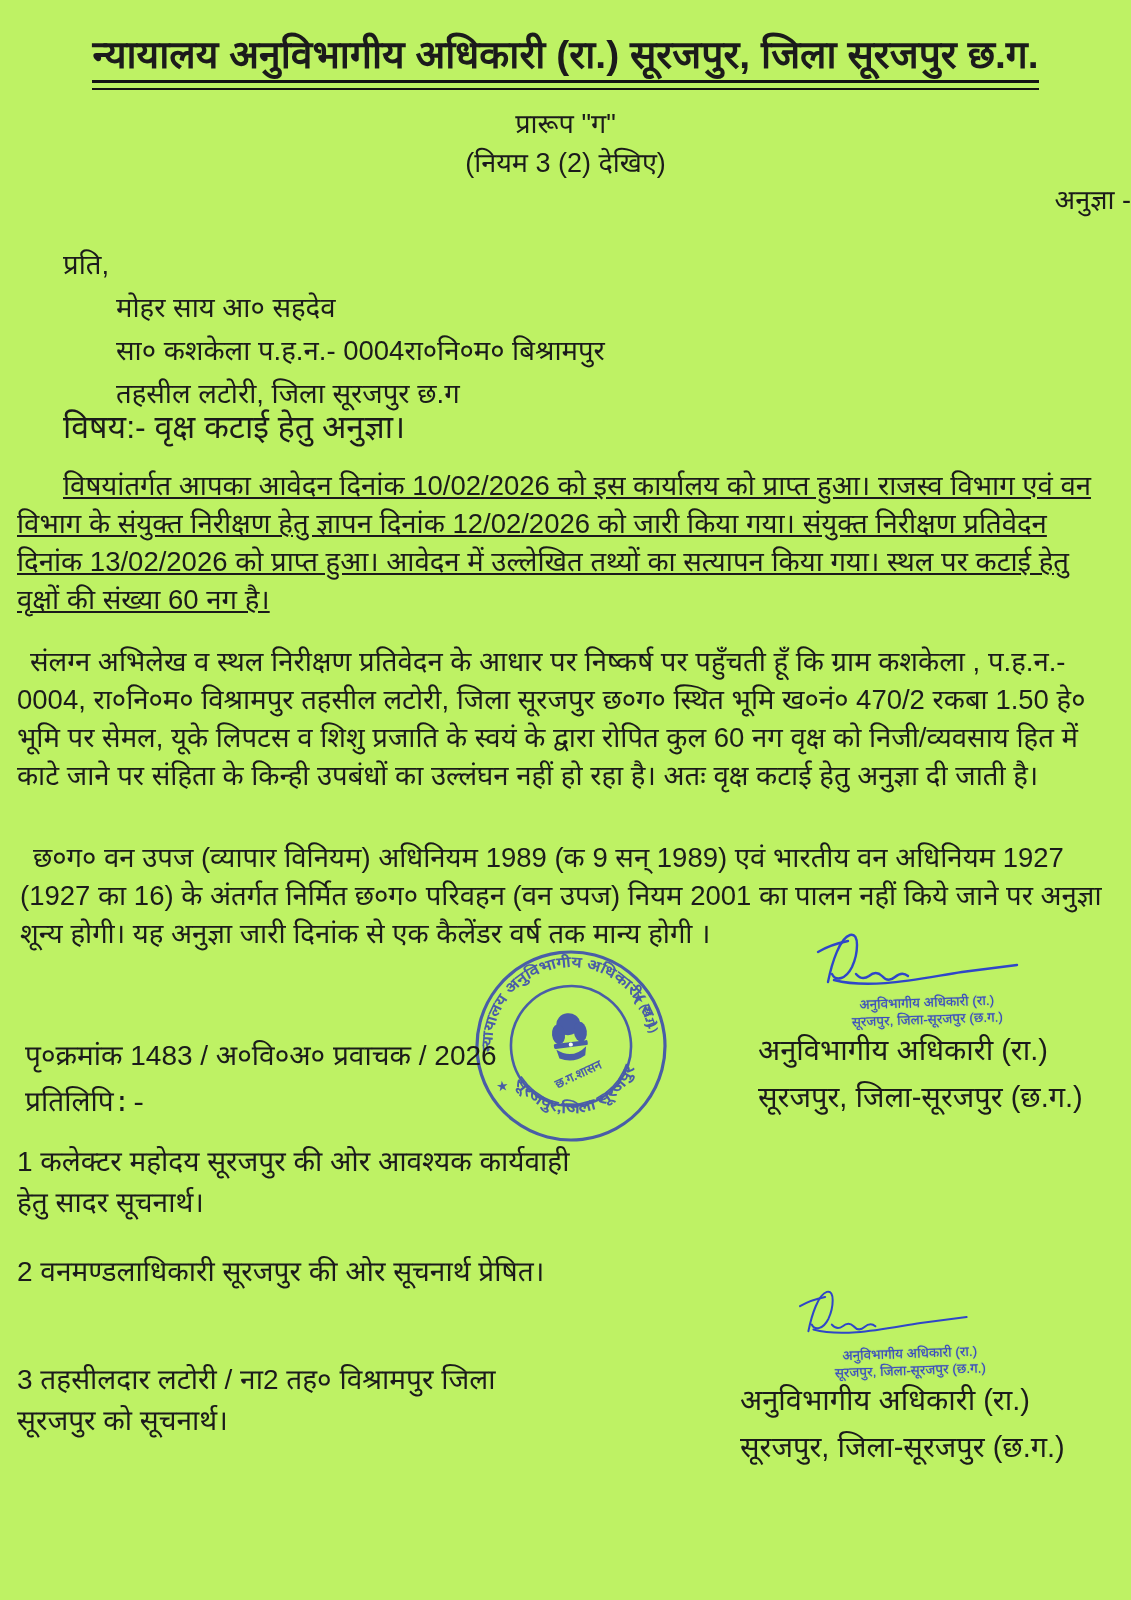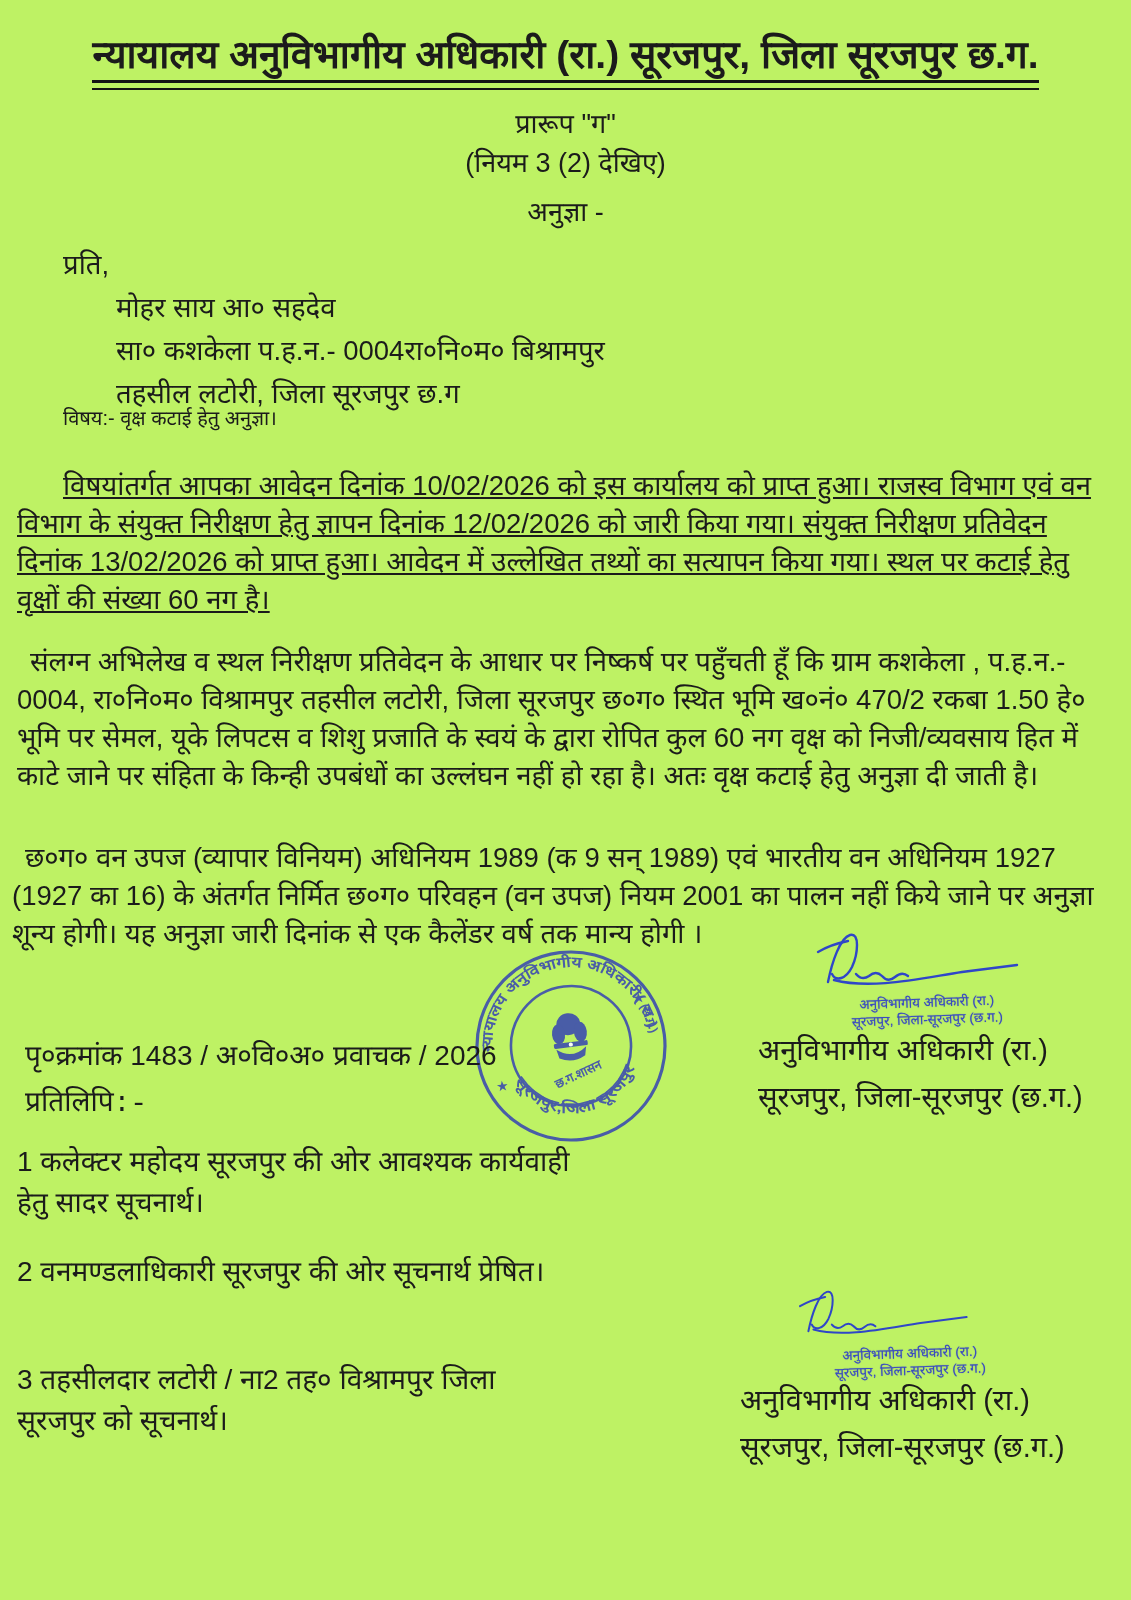--- a/index.html
+++ b/index.html
@@ -14,21 +14,21 @@
 
   .doc-title { font-size:39px; font-weight:700; white-space:nowrap; }
   .u-outer { display:inline-block; border-bottom:2px solid #141414; padding-bottom:5px; }
   .u-inner { display:inline-block; border-bottom:3px solid #141414; padding-bottom:1px; }
 
   .meta-line { font-size:27px; }
 
   .recipient { font-size:27.5px; line-height:43px; }
   .recipient-lines { margin-left:53px; }
 
-  .subject { font-size:20px; }
+  .subject { font-size:32px; }
 
   .para { font-size:27.5px; line-height:38px; width:1098px; }
   .indent-lg { text-indent:46px;text-decoration:underline; }
   .indent-sm { text-indent:13px; }
 
   .ref-line { font-size:28px; white-space:nowrap; }
   .copy-label { font-size:28px;font-family:Liberation Mono, monospace; }
   .copy-item { font-size:28px; line-height:41px; width:558px; }
 
   .designation { font-size:29px; line-height:47px; }
@@ -45,38 +45,38 @@
 <body>
 
 <div class="page">
 
   <div class="abs centered" style="top:26px;">
     <span class="u-outer"><span class="u-inner doc-title">न्यायालय अनुविभागीय अधिकारी (रा.) सूरजपुर, जिला सूरजपुर छ.ग.</span></span>
   </div>
 
   <div class="abs centered meta-line" style="top:104px;">प्रारूप "ग"</div>
   <div class="abs centered meta-line" style="top:143px;">(नियम 3 (2) देखिए)</div>
-  <div class="abs centered meta-line" style="top:192px;">अनुज्ञा -</div>
+  <div class="abs centered meta-line" style="top:180px;text-align:right;">अनुज्ञा -</div>
 
   <div class="abs recipient" style="top:243px; left:63px;">
     <div>प्रति,</div>
     <div class="recipient-lines">
       <div>मोहर साय आ० सहदेव</div>
       <div>सा० कशकेला प.ह.न.- 0004रा०नि०म० बिश्रामपुर</div>
       <div>तहसील लटोरी, जिला सूरजपुर छ.ग</div>
     </div>
   </div>
 
   <div class="abs subject" style="top:404px; left:63px;">विषय:- वृक्ष कटाई हेतु अनुज्ञा।</div>
 
   <div class="abs para indent-lg" style="top:467px; left:17px;">विषयांतर्गत आपका आवेदन दिनांक 10/02/2026 को इस कार्यालय को प्राप्त हुआ। राजस्व विभाग एवं वन विभाग के संयुक्त निरीक्षण हेतु ज्ञापन दिनांक 12/02/2026 को जारी किया गया। संयुक्त निरीक्षण प्रतिवेदन दिनांक 13/02/2026  को प्राप्त हुआ। आवेदन में उल्लेखित तथ्यों का सत्यापन किया गया। स्थल पर कटाई हेतु वृक्षों की संख्या 60 नग है।</div>
 
   <div class="abs para indent-sm" style="top:643px; left:17px;">संलग्न अभिलेख व स्थल निरीक्षण प्रतिवेदन के आधार पर निष्कर्ष पर पहुँचती हूँ कि ग्राम कशकेला , प.ह.न.- 0004, रा०नि०म० विश्रामपुर तहसील लटोरी, जिला सूरजपुर छ०ग० स्थित भूमि ख०नं० 470/2 रकबा 1.50 हे० भूमि पर सेमल, यूके लिपटस व शिशु प्रजाति के स्वयं के द्वारा रोपित कुल 60 नग वृक्ष को निजी/व्यवसाय हित में काटे जाने पर संहिता के किन्ही उपबंधों का उल्लंघन नहीं हो रहा है। अतः वृक्ष कटाई हेतु अनुज्ञा दी जाती है।</div>
 
-  <div class="abs para indent-sm" style="top:839px; left:12px;">छ०ग० वन उपज (व्यापार विनियम) अधिनियम 1989 (क 9 सन् 1989) एवं भारतीय वन अधिनियम 1927 (1927 का 16) के अंतर्गत निर्मित छ०ग० परिवहन (वन उपज) नियम 2001 का पालन नहीं किये जाने पर अनुज्ञा शून्य होगी। यह अनुज्ञा जारी दिनांक से एक कैलेंडर वर्ष तक मान्य होगी ।</div>
+  <div class="abs para indent-sm" style="top:839px; left:20px;">छ०ग० वन उपज (व्यापार विनियम) अधिनियम 1989 (क 9 सन् 1989) एवं भारतीय वन अधिनियम 1927 (1927 का 16) के अंतर्गत निर्मित छ०ग० परिवहन (वन उपज) नियम 2001 का पालन नहीं किये जाने पर अनुज्ञा शून्य होगी। यह अनुज्ञा जारी दिनांक से एक कैलेंडर वर्ष तक मान्य होगी ।</div>
 
   <div class="abs seal-wrap" style="top:945px; left:470px; width:202px; height:202px;">
     <svg width="202" height="202" viewBox="0 0 202 202">
       <defs>
         <path id="arcTop" d="M 22,101 A 79,79 0 1 1 180,101"></path>
         <path id="arcBottom" d="M 34,101 A 67,67 0 0 0 168,101"></path>
       </defs>
       <circle cx="101" cy="101" r="94" fill="none" stroke="#4051ad" stroke-width="3.2"></circle>
       <circle cx="101" cy="101" r="60" fill="none" stroke="#4051ad" stroke-width="2.6"></circle>
 

